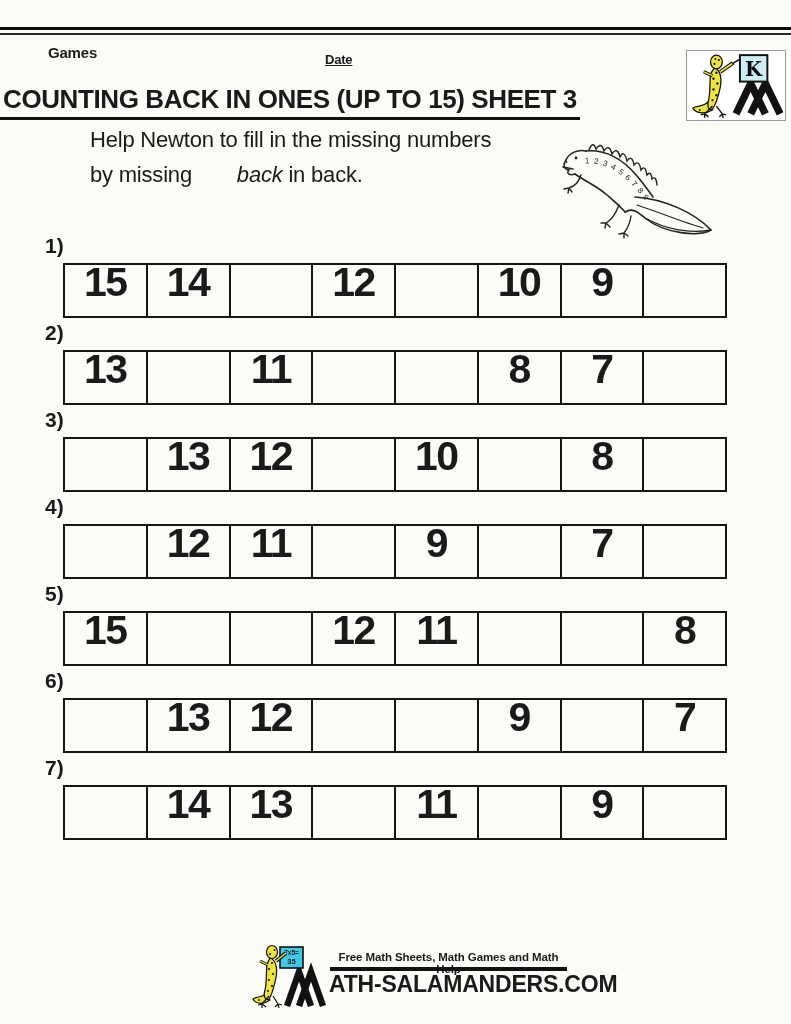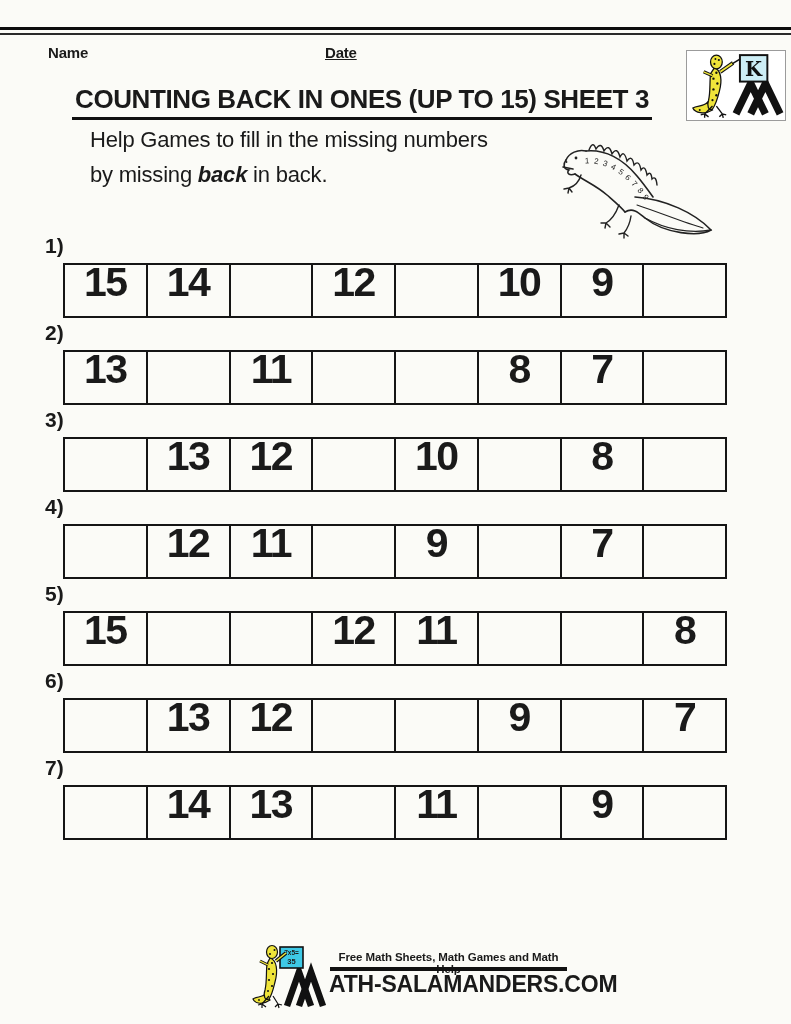--- a/index.html
+++ b/index.html
@@ -6,32 +6,32 @@
   body{
     width:791px;height:1024px;position:relative;overflow:hidden;
     background:#fbfbf7;color:#1a1a1a;
     font-family:"Liberation Sans","DejaVu Sans",sans-serif;
   }
   .abs{position:absolute;}
   
   .rule-thick{top:27px;left:0;width:791px;height:3px;background:#0d0d0d;}
   .rule-thin{top:33px;left:0;width:791px;height:2px;background:#2a2a2a;}
   .name-label{top:44px;left:48px;font-size:15px;font-weight:600;letter-spacing:-.2px;}
-  .date-label{top:44px;left:325px;font-size:15px;font-weight:600;letter-spacing:-.2px;text-decoration:underline;}
+  .date-label{top:52px;left:325px;font-size:13px;font-weight:600;letter-spacing:-.2px;text-decoration:underline;}
   
   .logo-box{top:50px;left:686px;width:100px;height:71px;background:#fff;border:1px solid #9b9b9b;box-sizing:border-box;}
   
-  .title-wrap{top:84px;left:0;width:724px;text-align:center;}
+  .title-wrap{top:84px;left:0;width:724px;}
   .title-text{
     display:inline-block;font-size:26px;font-weight:700;letter-spacing:-.4px;
     border-bottom:3px solid #111;padding:0 3px 2px 3px;white-space:nowrap;
   }
   
   .instructions{top:122px;left:90px;width:480px;font-size:22px;line-height:35px;letter-spacing:-.2px;}
-  .instructions .em{font-weight:700;font-style:italic;}
+  .instructions .em{font-weight:400;font-style:italic;margin-left:39px;}
   .newt-svg{top:133px;left:553px;width:184px;height:112px;}
   
   .ws-row{position:absolute;left:0;width:791px;height:87px;}
   .row-label{position:absolute;left:45px;top:1px;font-size:21px;font-weight:600;}
   .row-grid{
     position:absolute;left:63px;top:30px;width:664px;height:55px;
     box-sizing:border-box;border:2px solid #151515;display:flex;background:transparent;
   }
   .cell{
     flex:1 1 0;display:flex;align-items:center;justify-content:center;
@@ -44,21 +44,21 @@
   .footer-tagline{top:951px;left:330px;width:237px;text-align:center;font-size:11.5px;font-weight:700;letter-spacing:-.1px;}
   .footer-rule{top:967px;left:330px;width:237px;height:3.5px;background:#111;}
   .footer-site{top:971px;left:329px;font-size:23px;font-weight:700;letter-spacing:-.2px;white-space:nowrap;text-align:right;}
 </style>
 </head>
 <body>
 
 <div class="abs rule-thick"></div>
 <div class="abs rule-thin"></div>
 
-<div class="abs name-label">Name</div>
+<div class="abs name-label">Games</div>
 <div class="abs date-label">Date</div>
 
 <div class="abs logo-box">
   <svg viewBox="0 0 100 70" width="98" height="69">
 
     <g stroke="#111" stroke-width="7.5" fill="none" stroke-linecap="butt">
       <path d="M50,64 L65,33 L80,64"></path>
       <path d="M65,64 L80,33 L95,64"></path>
     </g>
 
@@ -92,21 +92,21 @@
       </g>
     </g>
   </svg>
 </div>
 
 <div class="abs title-wrap">
   <span class="title-text">COUNTING BACK IN ONES (UP TO 15) SHEET 3</span>
 </div>
 
 <div class="abs instructions">
-  <span>Help Games to fill in the missing numbers</span><br>
+  <span>Help Newton to fill in the missing numbers</span><br>
   <span>by missing </span><span class="em">back</span><span> in back.</span>
 </div>
 
 <svg class="abs newt-svg" viewBox="0 0 184 112">
   <g fill="none" stroke="#222" stroke-width="1.6" stroke-linecap="round">
 
     <path d="M13,27 C10,31 10,36 16,37 C13,40 16,43 22,41"></path>
     <path d="M13,27 C16,20 25,16 33,18"></path>
     <path d="M10,34 L20,36"></path>
 

